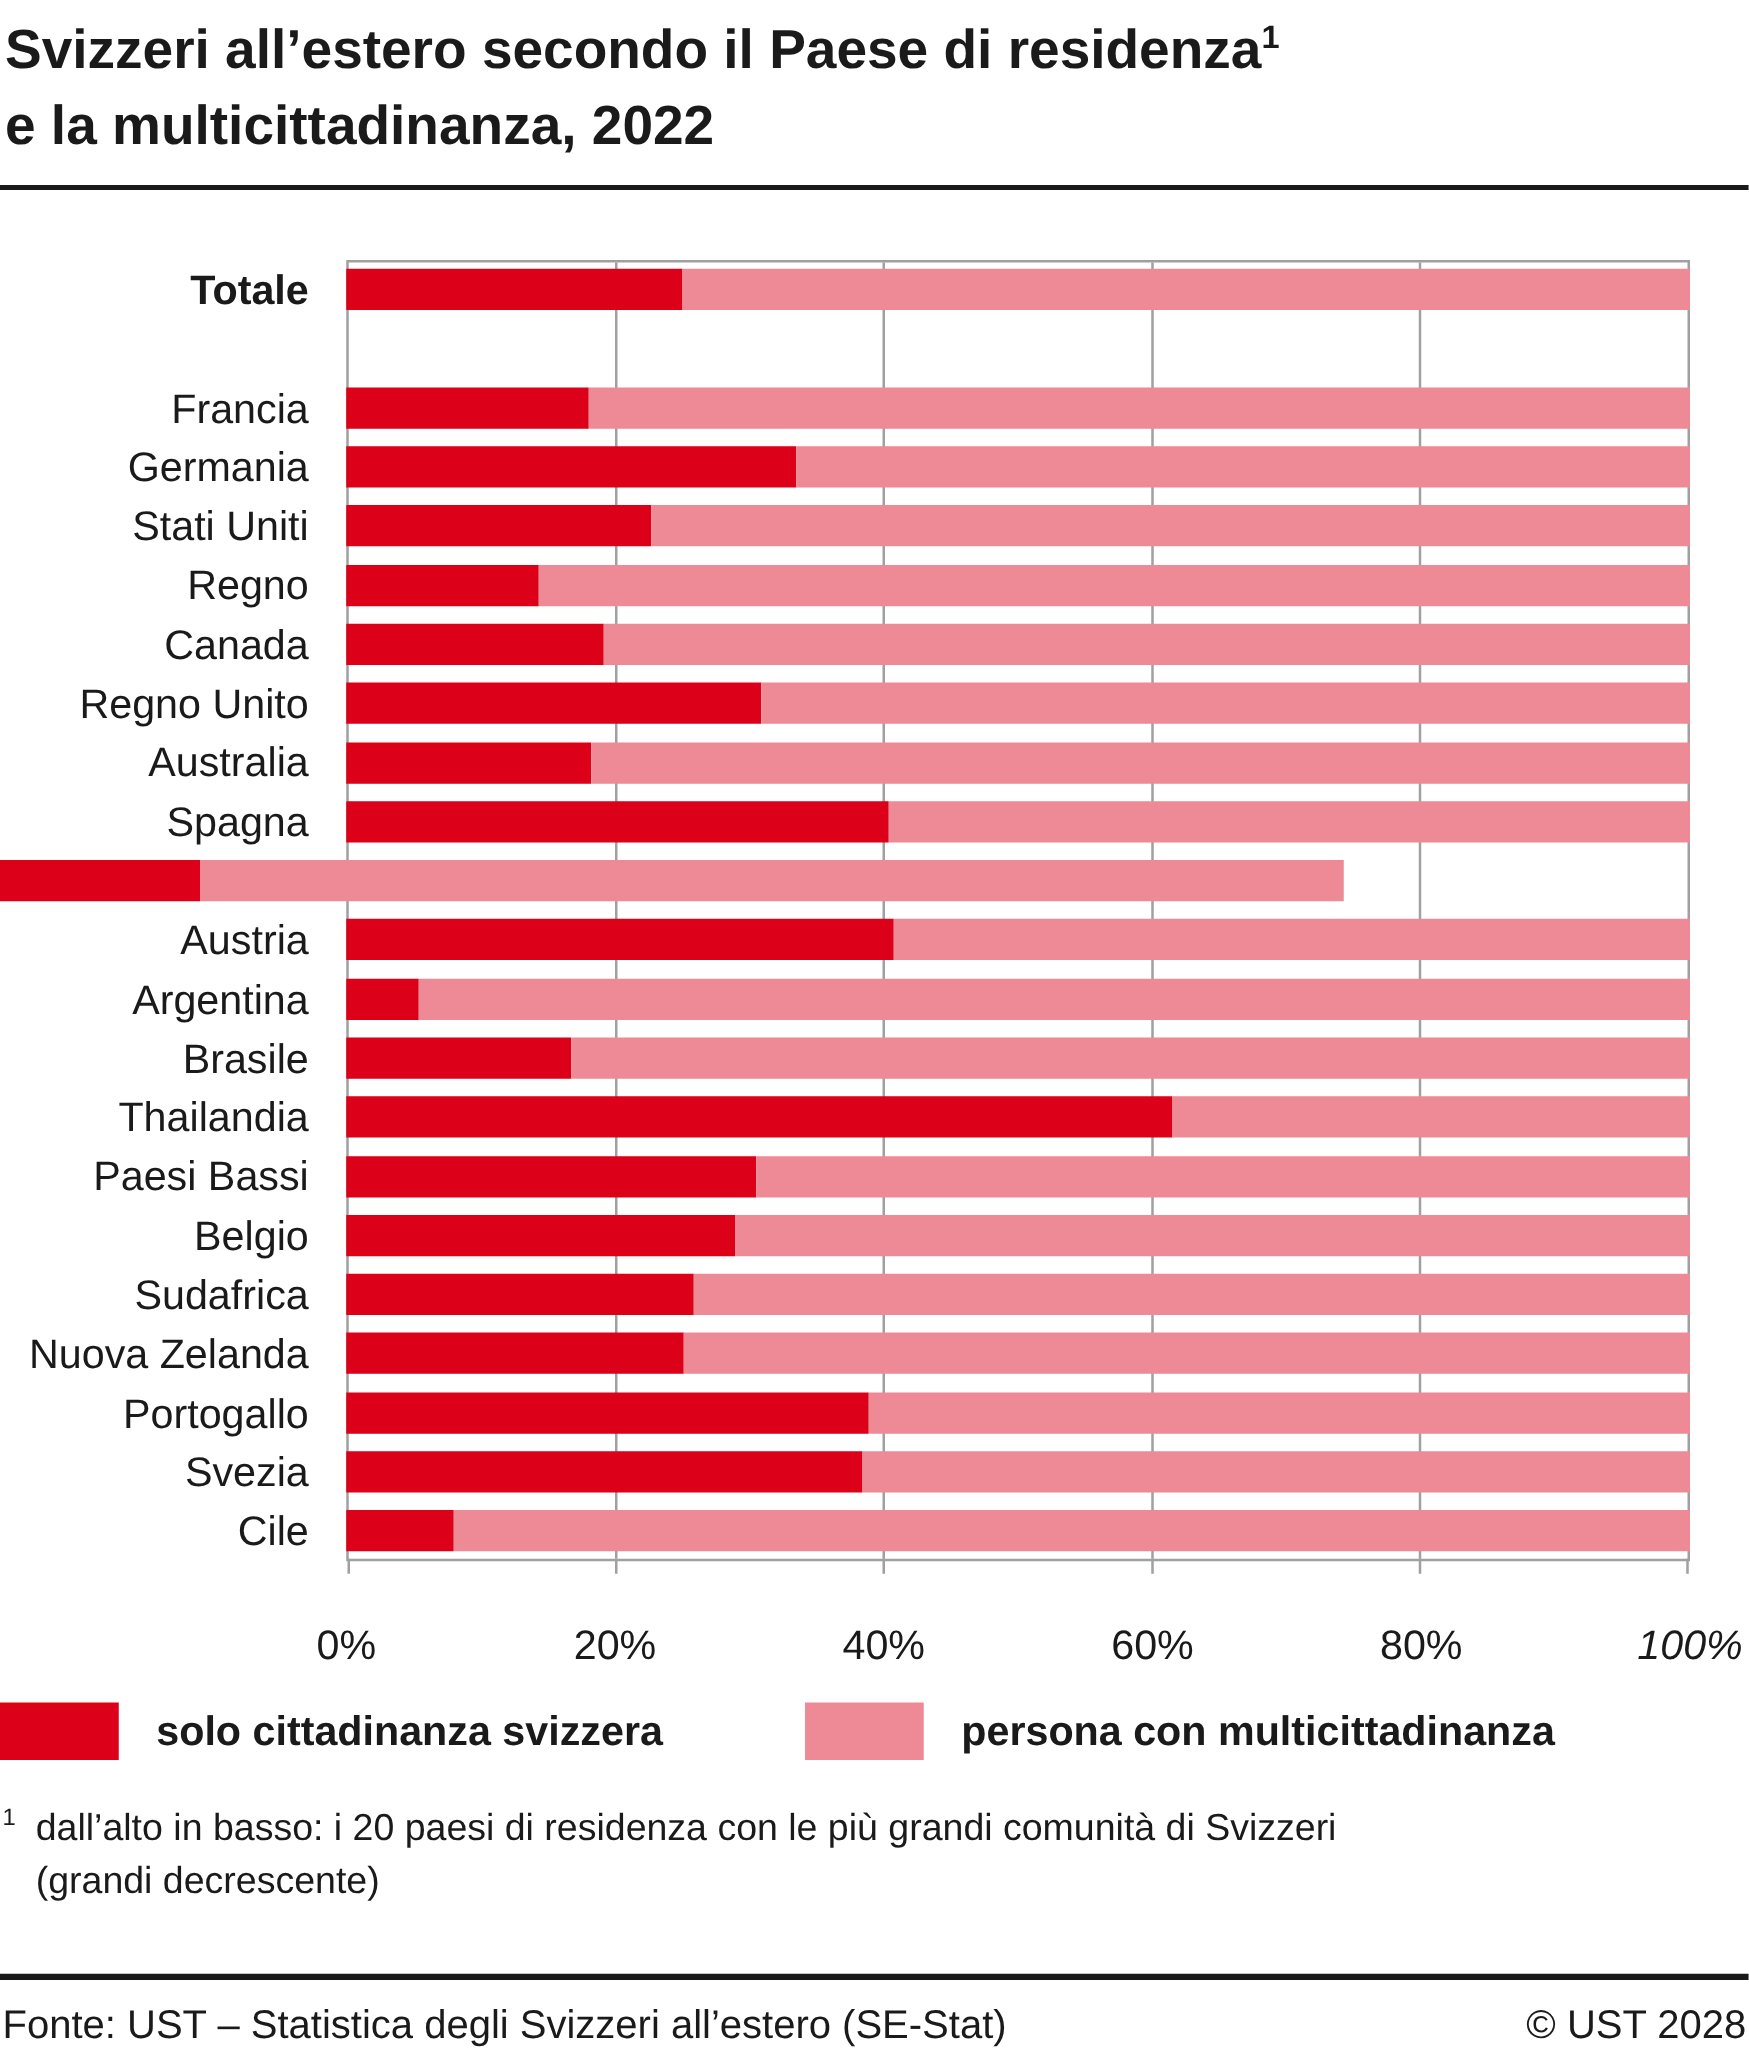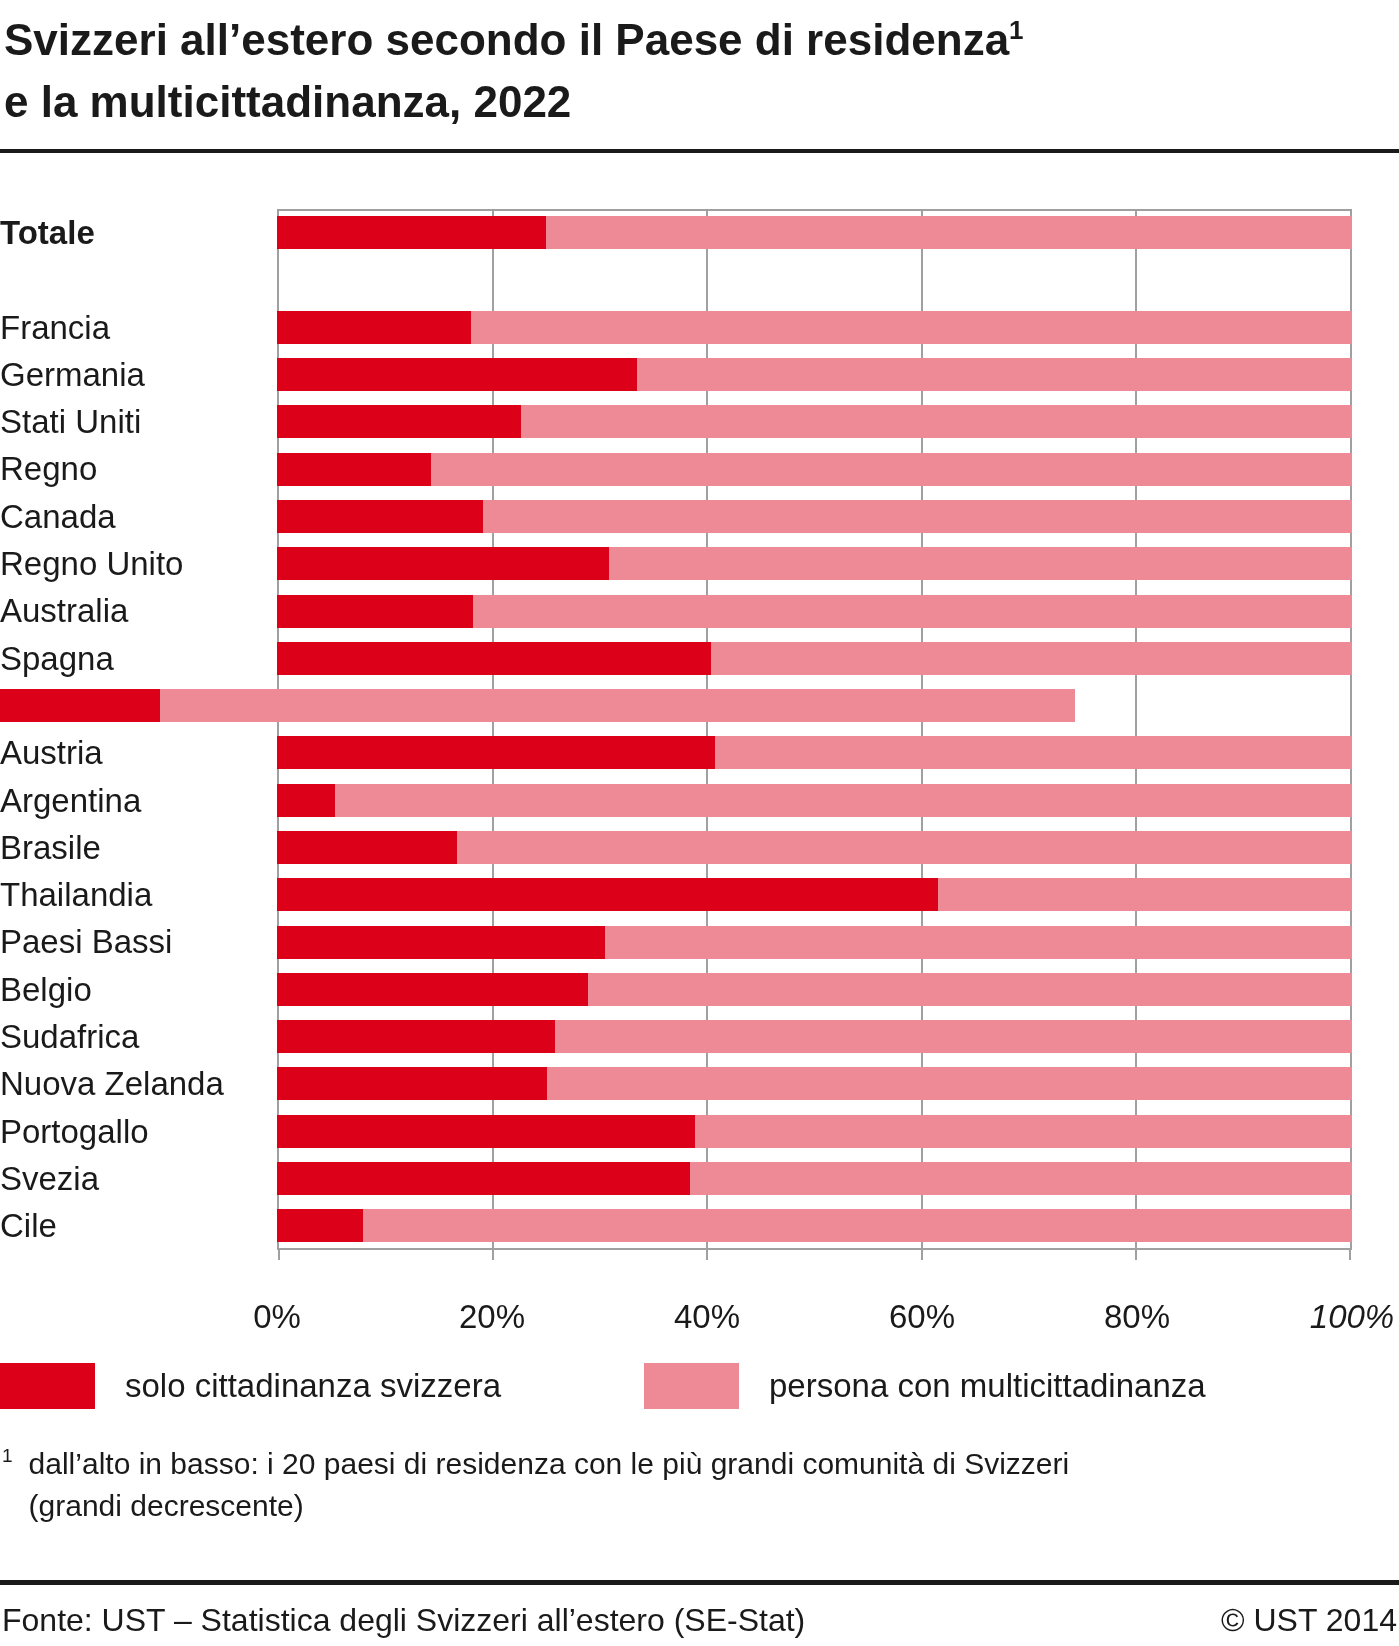--- a/index.html
+++ b/index.html
@@ -26,20 +26,21 @@
   }
   .title-rule { margin-top: 19px; height: 4px; background: #1a1a1a; }
 
   .chart { position: relative; margin-top: 56px; }
   .rows { position: relative; }
   .row { display: flex; height: 47.3px; }
   .row-spacer { height: 47.3px; }
   .row-label {
     width: 277px;
     padding-right: 30px;
+    text-align: right;
     font-size: 33px;
     line-height: 47.3px;
     white-space: nowrap;
   }
   .row-label.bold { font-weight: bold; }
   .row-track { width: 1075px; display: flex; align-items: center; }
   .bar { height: 33px; }
 
   .plot-frame {
     position: absolute;
@@ -88,21 +89,21 @@
   .axis-label:nth-child(3) { left: 40%; }
   .axis-label:nth-child(4) { left: 60%; }
   .axis-label:nth-child(5) { left: 80%; }
   .axis-label:nth-child(6) { left: 100%; font-style: italic; }
 
   .legend { position: relative; height: 46px; margin-top: 25px; font-size: 33px; }
   .legend-item { position: absolute; top: 0; display: flex; align-items: center; }
   .legend-item.first { left: 0; }
   .legend-item.second { left: 644px; }
   .swatch { width: 95px; height: 46px; flex: 0 0 auto; }
-  .legend-label { margin-left: 30px; white-space: nowrap; line-height: 46px; }
+  .legend-label { margin-left: 30px; white-space: nowrap; line-height: 46px; font-weight: bold; }
 
   .footnote {
     margin-top: 34px;
     font-size: 30px;
     line-height: 42px;
     display: flex;
     padding-left: 2px;
   }
   .fn-marker {
     font-size: 19px;
@@ -316,14 +317,14 @@
   <div>
     <div>dall’alto in basso: i 20 paesi di residenza con le più grandi comunità di Svizzeri</div>
     <div>(grandi decrescente)</div>
   </div>
 </div>
 
 <div class="footer-rule"></div>
 
 <div class="footer">
   <span>Fonte: UST – Statistica degli Svizzeri all’estero (SE-Stat)</span>
-  <span>© UST 2014</span>
+  <span>© UST 2028</span>
 </div>
 
 </body></html>

